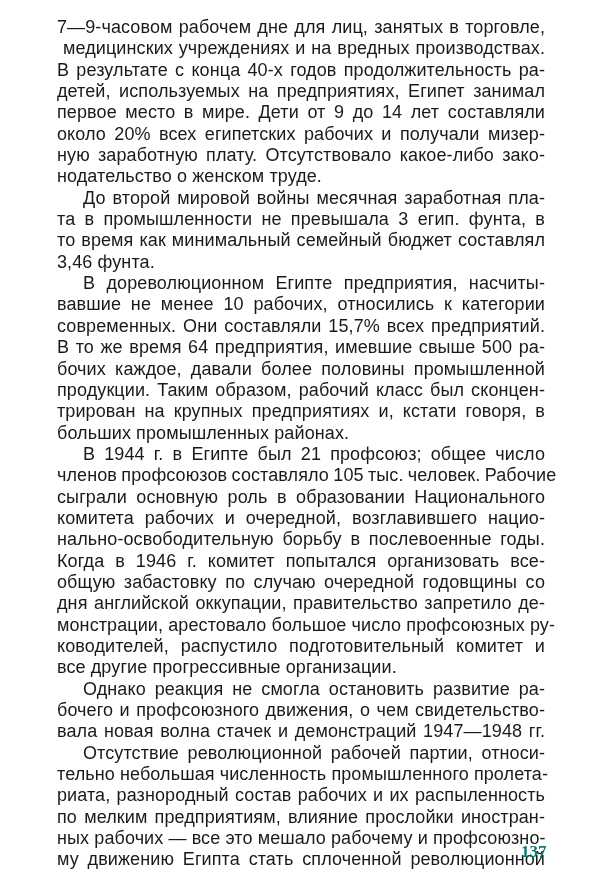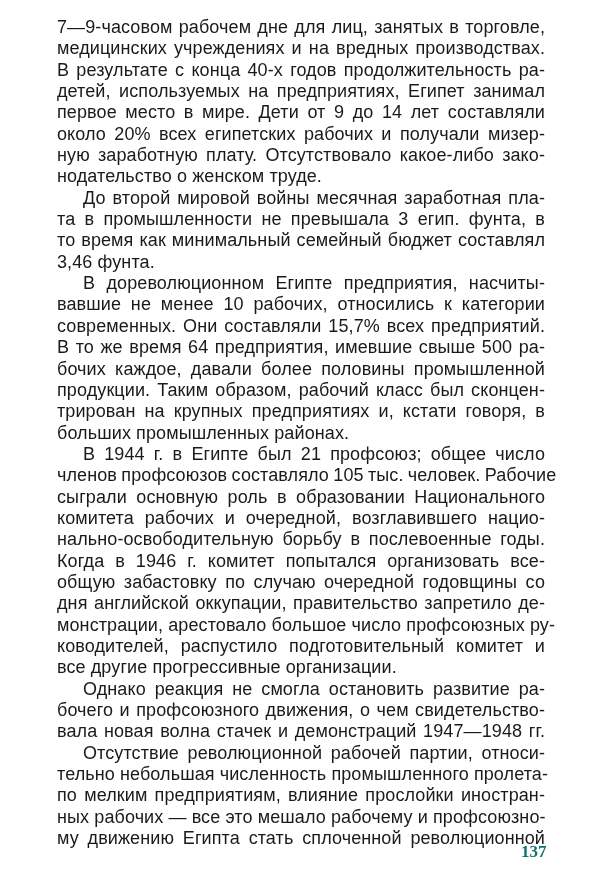--- a/index.html
+++ b/index.html
@@ -48,21 +48,21 @@
       font-size: 17px;
       color: #0f766e;
     }
   </style>
 </head>
 <body>
 
 <div class="page">
   <div>
     <span class="line"><span style="white-space: nowrap; word-spacing: 0px;">7—9-часовом рабочем дне для лиц, занятых в торговле,</span></span>
-    <span class="line"><span style="white-space: nowrap; word-spacing: 0px;">медицинских учреждениях и на вредных производствах.</span></span>
+    <span class="line"><span style="white-space: nowrap; word-spacing: 0px; margin-left: 6px;">медицинских учреждениях и на вредных производствах.</span></span>
     <span class="line"><span style="white-space: nowrap; word-spacing: 0px;">В результате с конца 40-х годов продолжительность ра-</span></span>
     <span class="line"><span style="white-space: nowrap; word-spacing: 0px;">детей, используемых на предприятиях, Египет занимал</span></span>
     <span class="line"><span style="white-space: nowrap; word-spacing: 0px;">первое место в мире. Дети от 9 до 14 лет составляли</span></span>
     <span class="line"><span style="white-space: nowrap; word-spacing: 0px;">около 20% всех египетских рабочих и получали мизер-</span></span>
     <span class="line"><span style="white-space: nowrap; word-spacing: 0px;">ную заработную плату. Отсутствовало какое-либо зако-</span></span>
     <span class="line last"><span style="white-space: nowrap;">нодательство о женском труде.</span></span>
   </div>
 
   <div>
     <span class="line indent"><span style="white-space: nowrap; word-spacing: 0px;">До второй мировой войны месячная заработная пла-</span></span>
@@ -98,20 +98,21 @@
 
   <div>
     <span class="line indent"><span style="white-space: nowrap; word-spacing: 0px;">Однако реакция не смогла остановить развитие ра-</span></span>
     <span class="line"><span style="white-space: nowrap; word-spacing: 0px;">бочего и профсоюзного движения, о чем свидетельство-</span></span>
     <span class="line"><span style="white-space: nowrap; word-spacing: 0px;">вала новая волна стачек и демонстраций 1947—1948 гг.</span></span>
   </div>
 
   <div>
     <span class="line indent"><span style="white-space: nowrap; word-spacing: 0px;">Отсутствие революционной рабочей партии, относи-</span></span>
     <span class="line"><span style="white-space: nowrap; word-spacing: 0px;">тельно небольшая численность промышленного пролета-</span></span>
+    <span class="line"><span style="white-space: nowrap; word-spacing: 0px;">риата, разнородный состав рабочих и их распыленность</span></span>
     <span class="line"><span style="white-space: nowrap; word-spacing: 0px;">по мелким предприятиям, влияние прослойки иностран-</span></span>
     <span class="line"><span style="white-space: nowrap; word-spacing: 0px;">ных рабочих — все это мешало рабочему и профсоюзно-</span></span>
     <span class="line"><span style="white-space: nowrap; word-spacing: 0px;">му движению Египта стать сплоченной революционной</span></span>
 
   </div>
 </div>
 
 <div class="page-number">137</div>
 
 </body></html>

